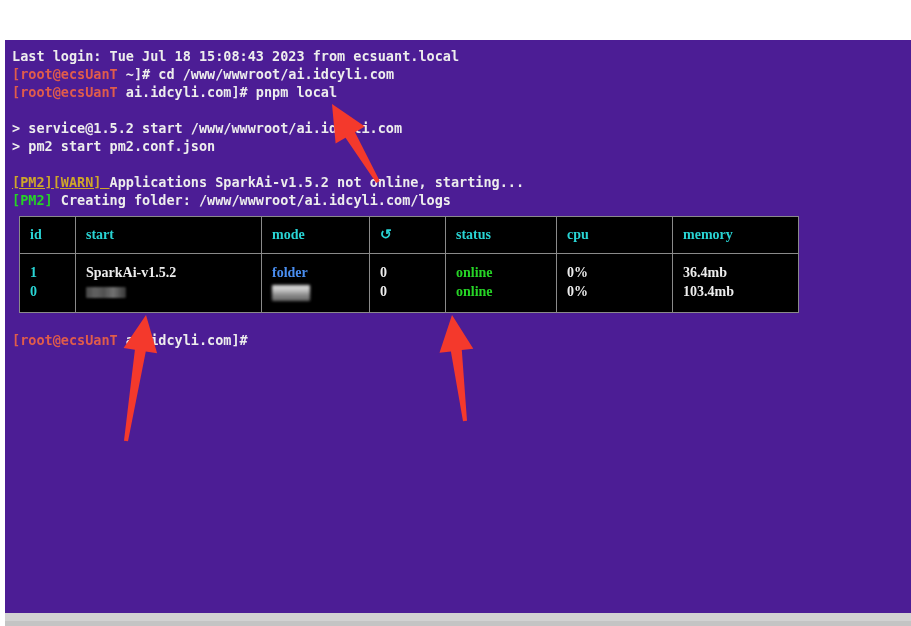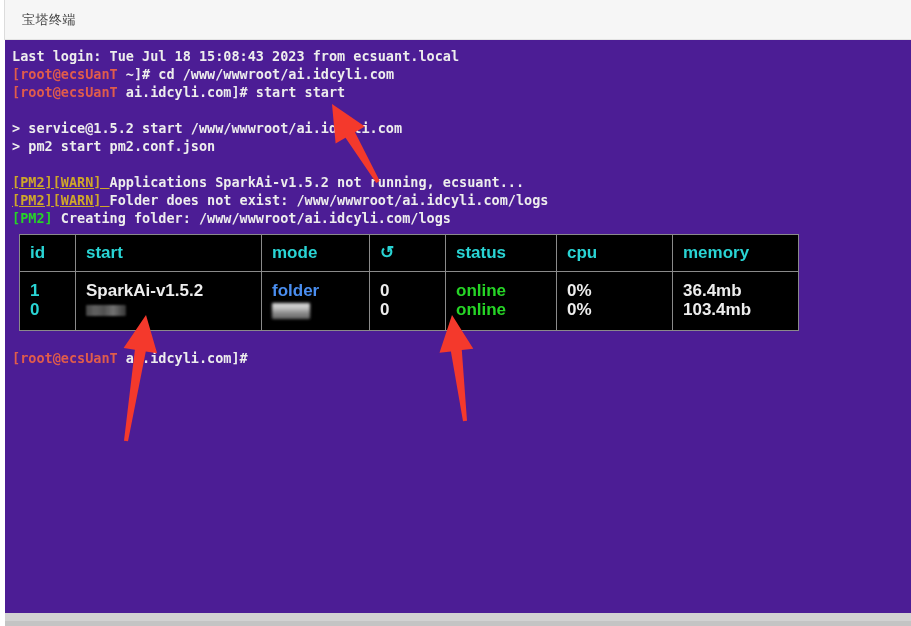--- a/index.html
+++ b/index.html
@@ -82,22 +82,22 @@
   .c-cyan   { color: #29d4d4; }
   .c-blue   { color: #4a8ef0; }
   
   .pm2table {
     position: relative;
     margin: 7px 16px 0 7px;
     width: 704px;
     border: 1px solid #8a8a8a;
     border-collapse: collapse;
     table-layout: fixed;
-    font-family: Liberation Sans, sans-serif;
-    font-size: 17px;
+    font-family: Liberation Serif, serif;
+    font-size: 14px;
     font-weight: bold;
   }
   .pm2table td, .pm2table th {
     border: 1px solid #8a8a8a;
     padding: 0;
     vertical-align: middle;
     text-align: left;
     background: #000000;
   }
   .pm2table th {
@@ -176,37 +176,32 @@
     width: 906px;
     height: 5px;
     background: #c4c4c4;
   }
 </style>
 </head>
 <body>
 
 <div id="app">
 
-  <div class="titlebar">
-    <div class="leftedge"></div>
-    <div class="tab">宝塔终端</div>
-  </div>
 
   <div class="terminal">
     <div class="term-inner">
       <div id="term-lines">
           <div class="line"><span class="c-white">Last login: Tue Jul 18 15:08:43 2023 from ecsuant.local</span></div>
           <div class="line"><span class="c-red">[root@ecsUanT </span><span class="c-white">~]# </span><span class="c-white">cd /www/wwwroot/ai.idcyli.com</span></div>
-          <div class="line"><span class="c-red">[root@ecsUanT </span><span class="c-white">ai.idcyli.com]# </span><span class="c-white">start start</span></div>
+          <div class="line"><span class="c-red">[root@ecsUanT </span><span class="c-white">ai.idcyli.com]# </span><span class="c-white">pnpm local</span></div>
           <div class="line">&nbsp;</div>
           <div class="line"><span class="c-white">&gt; service@1.5.2 start /www/wwwroot/ai.idcyli.com</span></div>
           <div class="line"><span class="c-white">&gt; pm2 start pm2.conf.json</span></div>
           <div class="line">&nbsp;</div>
-          <div class="line"><span class="c-yellow">[PM2][WARN] </span><span class="c-white">Applications SparkAi-v1.5.2 not running, ecsuant...</span></div>
-          <div class="line"><span class="c-yellow">[PM2][WARN] </span><span class="c-white">Folder does not exist: /www/wwwroot/ai.idcyli.com/logs</span></div>
+          <div class="line"><span class="c-yellow">[PM2][WARN] </span><span class="c-white">Applications SparkAi-v1.5.2 not online, starting...</span></div>
           <div class="line"><span class="c-green">[PM2] </span><span class="c-white">Creating folder: /www/wwwroot/ai.idcyli.com/logs</span></div>
         </div>
 
       <table class="pm2table">
         <thead>
           <tr>
             <th class="col-id">id</th>
             <th class="col-name">start</th>
             <th class="col-mode">mode</th>
             <th class="col-rst">↺</th>

